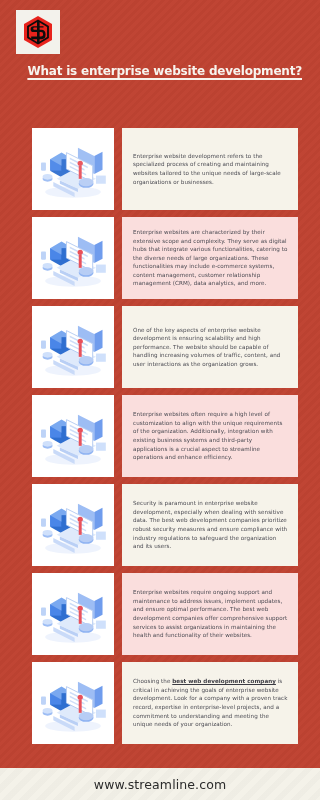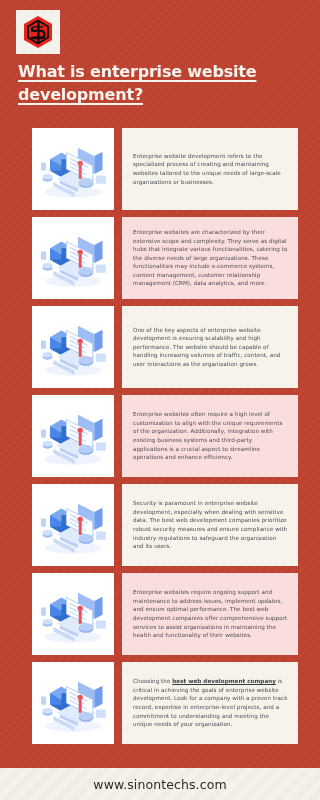--- a/index.html
+++ b/index.html
@@ -42,23 +42,23 @@
     align-items: center;
     justify-content: center;
   }
   .logo-box svg { display: block; }
 
   .title {
     position: absolute;
     left: 18px;
     right: 18px;
     top: 60px;
-    text-align: left;
+    text-align: right;
     color: #f7f4ee;
-    font-size: 16px;
+    font-size: 12px;
     line-height: 23px;
     font-weight: 700;
     letter-spacing: -0.2px;
     text-decoration: underline;
     text-underline-offset: 3px;
     text-decoration-thickness: 1.5px;
     font-family: "DejaVu Sans", sans-serif;
   }
 
   
@@ -391,16 +391,16 @@
       <div class="card cream">
         <p><span>Choosing the </span><span class="lnk">best web development company</span><span> is critical in achieving the goals of enterprise website development. Look for a company with a proven track record, expertise in enterprise-level projects, and a commitment to understanding and meeting the unique needs of your organization.</span></p>
       </div>
     </div>
 
   </div>
 
   <div class="footer-spacer"></div>
 
   <div class="footer">
-    <span>www.sinontechs.com</span>
+    <span>www.streamline.com</span>
   </div>
 
 </div>
 
 </body></html>

